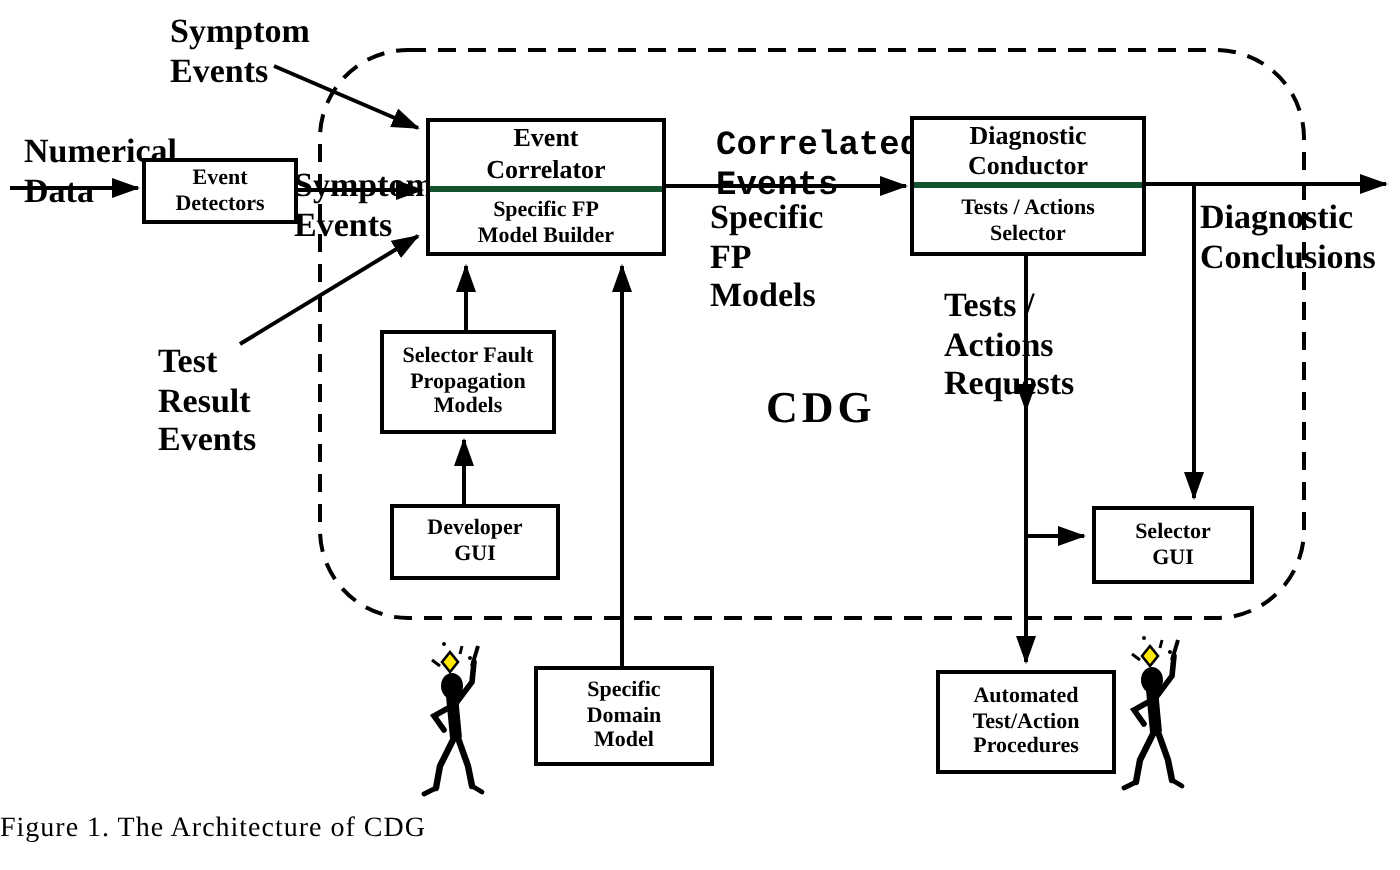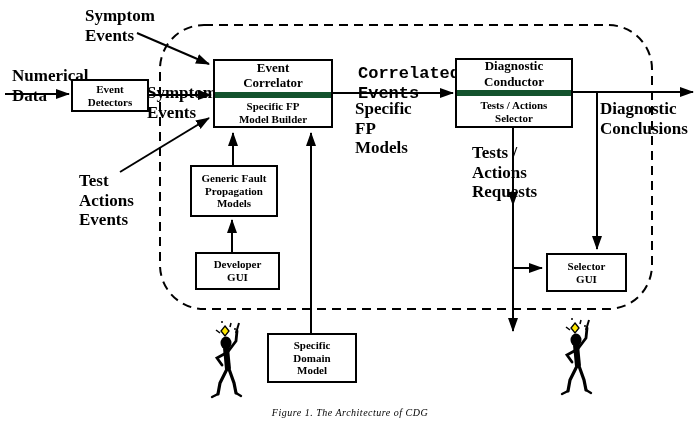--- a/index.html
+++ b/index.html
@@ -12,31 +12,31 @@
   .box{
     position:absolute;z-index:2;background:#fff;border:2px solid #000;
     display:flex;align-items:center;justify-content:center;text-align:center;
     font-weight:bold;font-size:11px;line-height:1.18;white-space:pre-line;
     box-sizing:border-box;
   }
   .split{flex-direction:column;align-items:stretch;padding:0;}
   .split .sec{flex:0 0 auto;display:flex;align-items:center;justify-content:center;
     text-align:center;white-space:pre-line;}
   .split .sec.title{font-size:13px;}
-  .split .sec.sub{border-top:6px solid #14532d;font-size:11px;}
+  .split .sec.sub{border-top:3px solid #14532d;font-size:11px;}
   .lbl{
     position:absolute;z-index:2;font-weight:bold;font-size:17px;line-height:1.15;
     text-align:left;white-space:pre-line;
   }
   .cdg{
     position:absolute;z-index:2;font-weight:bold;font-size:22px;letter-spacing:2px;
   }
   .caption{
-    position:absolute;z-index:2;left:0;right:0;top:407px;text-align:center;
-    font-style:italic;font-size:10px;letter-spacing:0.5px;
+    position:absolute;z-index:2;left:0;right:0;top:407px;text-align:left;
+    font-size:14px;letter-spacing:0.5px;
   }
 </style>
 </head>
 <body>
 
 <div id="stage">
 
   <svg id="wires" width="700" height="435" viewBox="0 0 700 435">
     <defs>
       <marker id="ah" markerUnits="strokeWidth" markerWidth="8" markerHeight="6" refX="6.5" refY="2.5" orient="auto">
@@ -79,57 +79,61 @@
     <use href="#stickman" x="210" y="319"></use>
     <use href="#stickman" x="560" y="316"></use>
   </svg>
 
   <div class="lbl" style="left:85px;top:6px;width:62px;">Symptom
 Events</div>
   <div class="lbl" style="left:12px;top:66px;width:64px;">Numerical
 Data</div>
   <div class="lbl" style="left:147px;top:83px;width:58px;">Symptom
 Events</div>
-  <div class="lbl" style="left:79px;top:171px;width:70px;">Test Actions
+  <div class="lbl" style="left:79px;top:171px;width:70px;">Test Result
 Events</div>
   <div class="lbl" style="left:358px;top:64px;width:68px;font-family:Liberation Mono, monospace;">Correlated
 Events</div>
   <div class="lbl" style="left:355px;top:99px;width:72px;">Specific
 FP Models</div>
   <div class="lbl" style="left:600px;top:99px;width:70px;">Diagnostic
 Conclusions</div>
   <div class="lbl" style="left:472px;top:143px;width:84px;">Tests / Actions
 Requests</div>
+  <div class="cdg" style="left:383px;top:191px;">CDG</div>
 
   <div class="box" style="left:71px;top:79px;width:78px;height:33px;">Event
 Detectors</div>
 
   <div class="box split" style="left:213px;top:59px;width:120px;height:69px;">
     <div class="sec title" style="height:33px;">Event
 Correlator</div>
     <div class="sec sub" style="height:31px;">Specific FP
 Model Builder</div>
   </div>
 
   <div class="box split" style="left:455px;top:58px;width:118px;height:70px;">
     <div class="sec title" style="height:32px;">Diagnostic
 Conductor</div>
     <div class="sec sub" style="height:33px;">Tests / Actions
 Selector</div>
   </div>
 
-  <div class="box" style="left:190px;top:165px;width:88px;height:52px;">Generic Fault
+  <div class="box" style="left:190px;top:165px;width:88px;height:52px;">Selector Fault
 Propagation
 Models</div>
 
   <div class="box" style="left:195px;top:252px;width:85px;height:38px;">Developer
 GUI</div>
 
   <div class="box" style="left:546px;top:253px;width:81px;height:39px;">Selector
 GUI</div>
 
   <div class="box" style="left:267px;top:333px;width:90px;height:50px;">Specific
 Domain
 Model</div>
 
+  <div class="box" style="left:468px;top:335px;width:90px;height:52px;">Automated
+Test/Action
+Procedures</div>
 
   <div class="caption">Figure 1. The Architecture of CDG</div>
 </div>
 
 </body></html>

